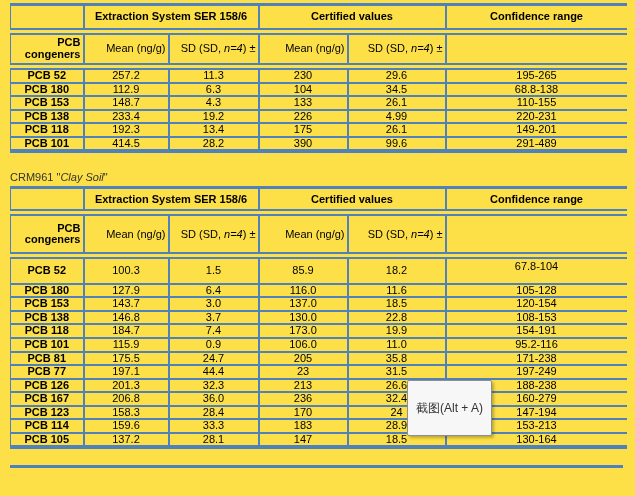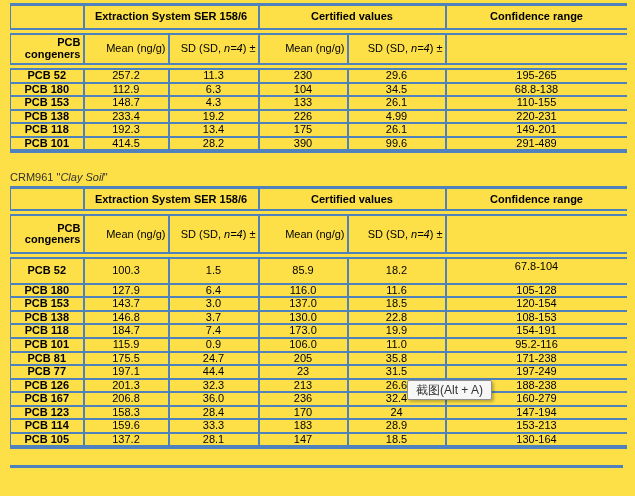--- a/index.html
+++ b/index.html
@@ -69,21 +69,21 @@
   .divider-line {
     margin: 16px 0 0 10px;
     width: 613px;
     height: 3px;
     background: #4F81BD;
   }
   .tooltip {
     position: absolute;
     left: 407px;
     top: 380px;
-    padding: 1px 8px;
+    padding: 19px 8px;
     background: #f7f7f7;
     border: 1px solid #8f8f8f;
     border-radius: 2px;
     box-shadow: 2px 2px 3px rgba(0,0,0,0.25);
     font-size: 12px;
     line-height: 16px;
     color: #333;
     white-space: nowrap;
   }
 </style>

